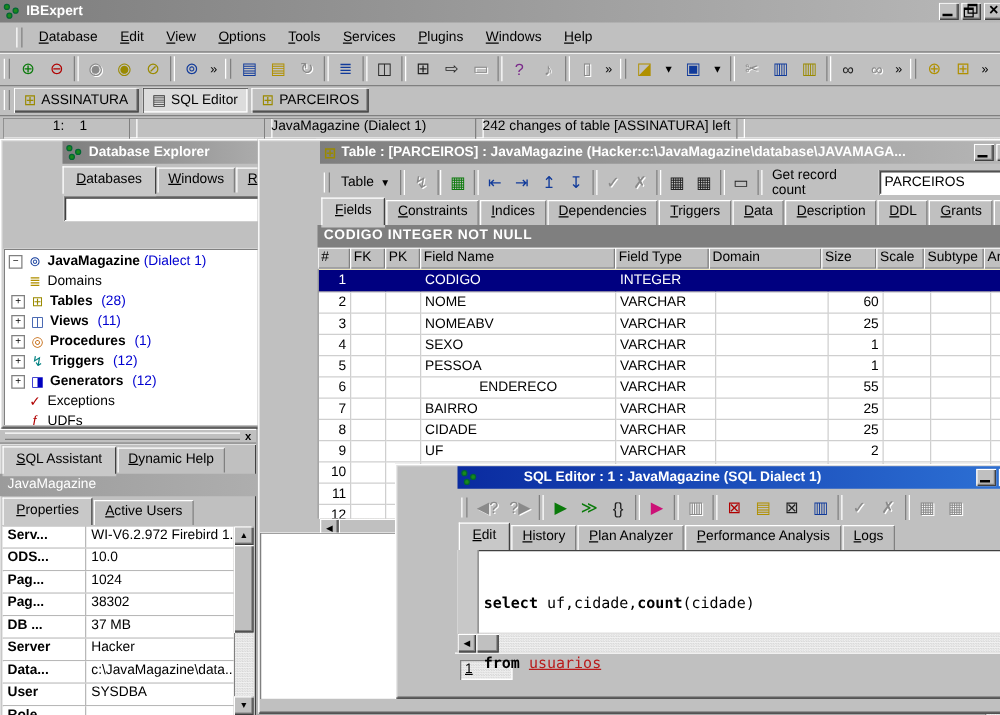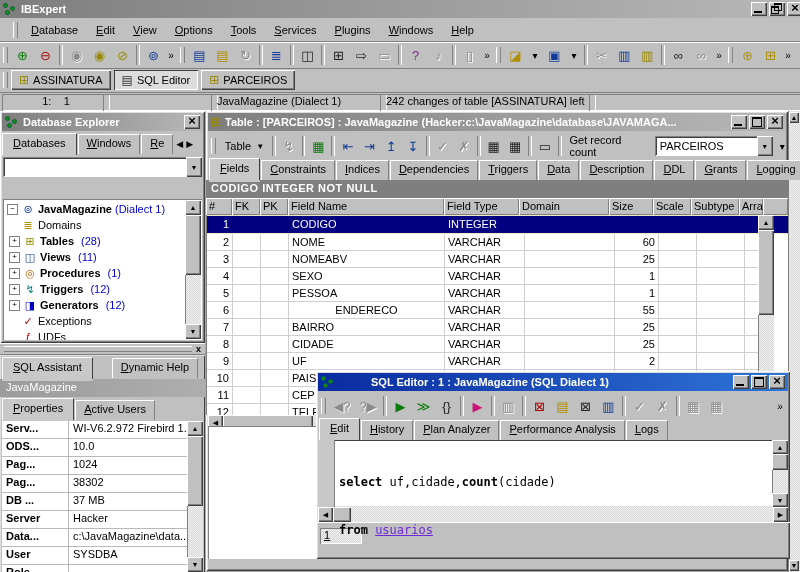--- a/index.html
+++ b/index.html
@@ -1,21 +1,21 @@
 <!DOCTYPE html>
 <html><head>
 <meta charset="utf-8">
 <style>
   html,body{margin:0;padding:0;background:#555;}
   #screen{position:relative;width:800px;height:572px;background:#c0c0c0;overflow:hidden;
     font-family:"Liberation Sans","DejaVu Sans",sans-serif;font-size:11px;color:#000;
     -webkit-font-smoothing:none;}
   .abs{position:absolute;}
   
-  .out{box-shadow:inset 1px 1px 0 #ffffff,inset -1px -1px 0 #404040,inset 2px 2px 0 #dfdfdf,inset -2px -2px 0 #808080;}
+  .out{box-shadow:inset 1px 1px 0 #ffffff,inset -1px -1px 0 #404040,inset 2px 2px 0 #dfdfdf,inset -2px -2px 0 #808080;padding-left:48px;}
   .in1{box-shadow:inset 1px 1px 0 #808080,inset -1px -1px 0 #ffffff;}
   .titlebar{height:18px;display:flex;align-items:center;padding:0 3px;gap:4px;color:#fff;font-weight:bold;}
   .t-inactive{background:linear-gradient(90deg,#7e7e7e,#b8b8b8);}
   .t-active{background:linear-gradient(90deg,#0a2ba0,#2f75d8);}
   .wbtns{margin-left:auto;display:flex;gap:2px;}
   .wbtn{width:16px;height:14px;background:#c0c0c0;box-shadow:inset 1px 1px 0 #fff,inset -1px -1px 0 #404040,inset -2px -2px 0 #808080;
     position:relative;color:#000;font-weight:bold;}
   .ic-min::before{content:"";position:absolute;left:3px;right:5px;bottom:3px;border-bottom:2px solid #000;}
   .ic-max::before{content:"";position:absolute;left:3px;top:2px;width:8px;height:7px;border:1px solid #000;border-top-width:2px;}
   .ic-restore::before{content:"";position:absolute;left:2px;top:4px;width:6px;height:5px;border:1px solid #000;border-top-width:2px;background:#c0c0c0;}
@@ -76,21 +76,21 @@
   .bold{font-weight:bold;}
   .cnt{color:#0000d0;margin-left:4px;}
   .suffix{color:#0000d0;font-weight:normal;}
   
   .prow{display:flex;height:17px;border-bottom:1px solid #b8b8b8;background:#fff;}
   .plabel{width:58px;font-weight:bold;padding:1px 4px;border-right:1px solid #b8b8b8;overflow:hidden;white-space:nowrap;}
   .pval{flex:1;padding:1px 4px;overflow:hidden;white-space:nowrap;}
   
   .code{font-family:"DejaVu Sans Mono","Liberation Mono",monospace;font-size:12px;line-height:16px;white-space:pre;}
   .kw{font-weight:bold;color:#000;}
-  .tbl{color:#6d28d9;text-decoration:underline;}
+  .tbl{color:#b91c1c;text-decoration:underline;}
   .banner{background:#7f7f7f;color:#fff;font-weight:bold;letter-spacing:.5px;padding:2px 5px;height:14px;}
   .combo{background:#fff;box-shadow:inset 1px 1px 0 #808080,inset -1px -1px 0 #fff,inset 2px 2px 0 #404040;display:flex;align-items:center;padding-left:5px;}
   .combo .cbtn{margin-left:auto;width:16px;height:100%;background:#c0c0c0;box-shadow:inset 1px 1px 0 #fff,inset -1px -1px 0 #404040,inset -2px -2px 0 #808080;display:flex;align-items:center;justify-content:center;font-size:7px;}
   .hdrbar{background:#a8a49c;color:#fff;padding:2px 6px;height:14px;background:linear-gradient(90deg,#9b9b9b,#aeaeae);}
 </style>
 </head>
 <body>
 
 <div id="screen">
 
@@ -280,21 +280,21 @@
       <div class="sb-btn" style="position:absolute;bottom:0;left:0;width:16px;height:15px;">▼</div>
     </div>
   </div>
 
   <div class="abs" style="left:0;top:343px;width:205px;height:12px;background:#c0c0c0;box-shadow:inset 0 1px 0 #fff,inset 0 -1px 0 #808080;display:flex;align-items:center;">
     <span style="flex:1;height:4px;margin:0 4px;border-top:1px solid #fff;border-bottom:1px solid #808080;"></span>
     <span style="margin-right:4px;font-size:9px;font-weight:bold;">x</span>
   </div>
 
   <div class="abs" style="left:0;top:355px;width:205px;height:217px;background:#c0c0c0;box-shadow:inset 1px 1px 0 #dfdfdf,inset -1px 0 0 #404040;">
-    <div style="display:flex;align-items:center;height:22px;padding:2px 2px 0;gap:18px;">
+    <div style="display:flex;align-items:center;height:22px;padding:2px 2px 0;">
       <span class="ptab active">SQL Assistant</span>
       <span class="ptab">Dynamic Help</span>
     </div>
     <div class="hdrbar">JavaMagazine</div>
     <div style="display:flex;align-items:flex-end;height:21px;padding:2px 2px 0;">
       <span class="ptab active">Properties</span>
       <span class="ptab">Active Users</span>
     </div>
     <div style="position:absolute;left:2px;top:66px;right:2px;bottom:0;background:#fff;box-shadow:inset 1px 1px 0 #808080;overflow:hidden;">
       <div class="prow">

